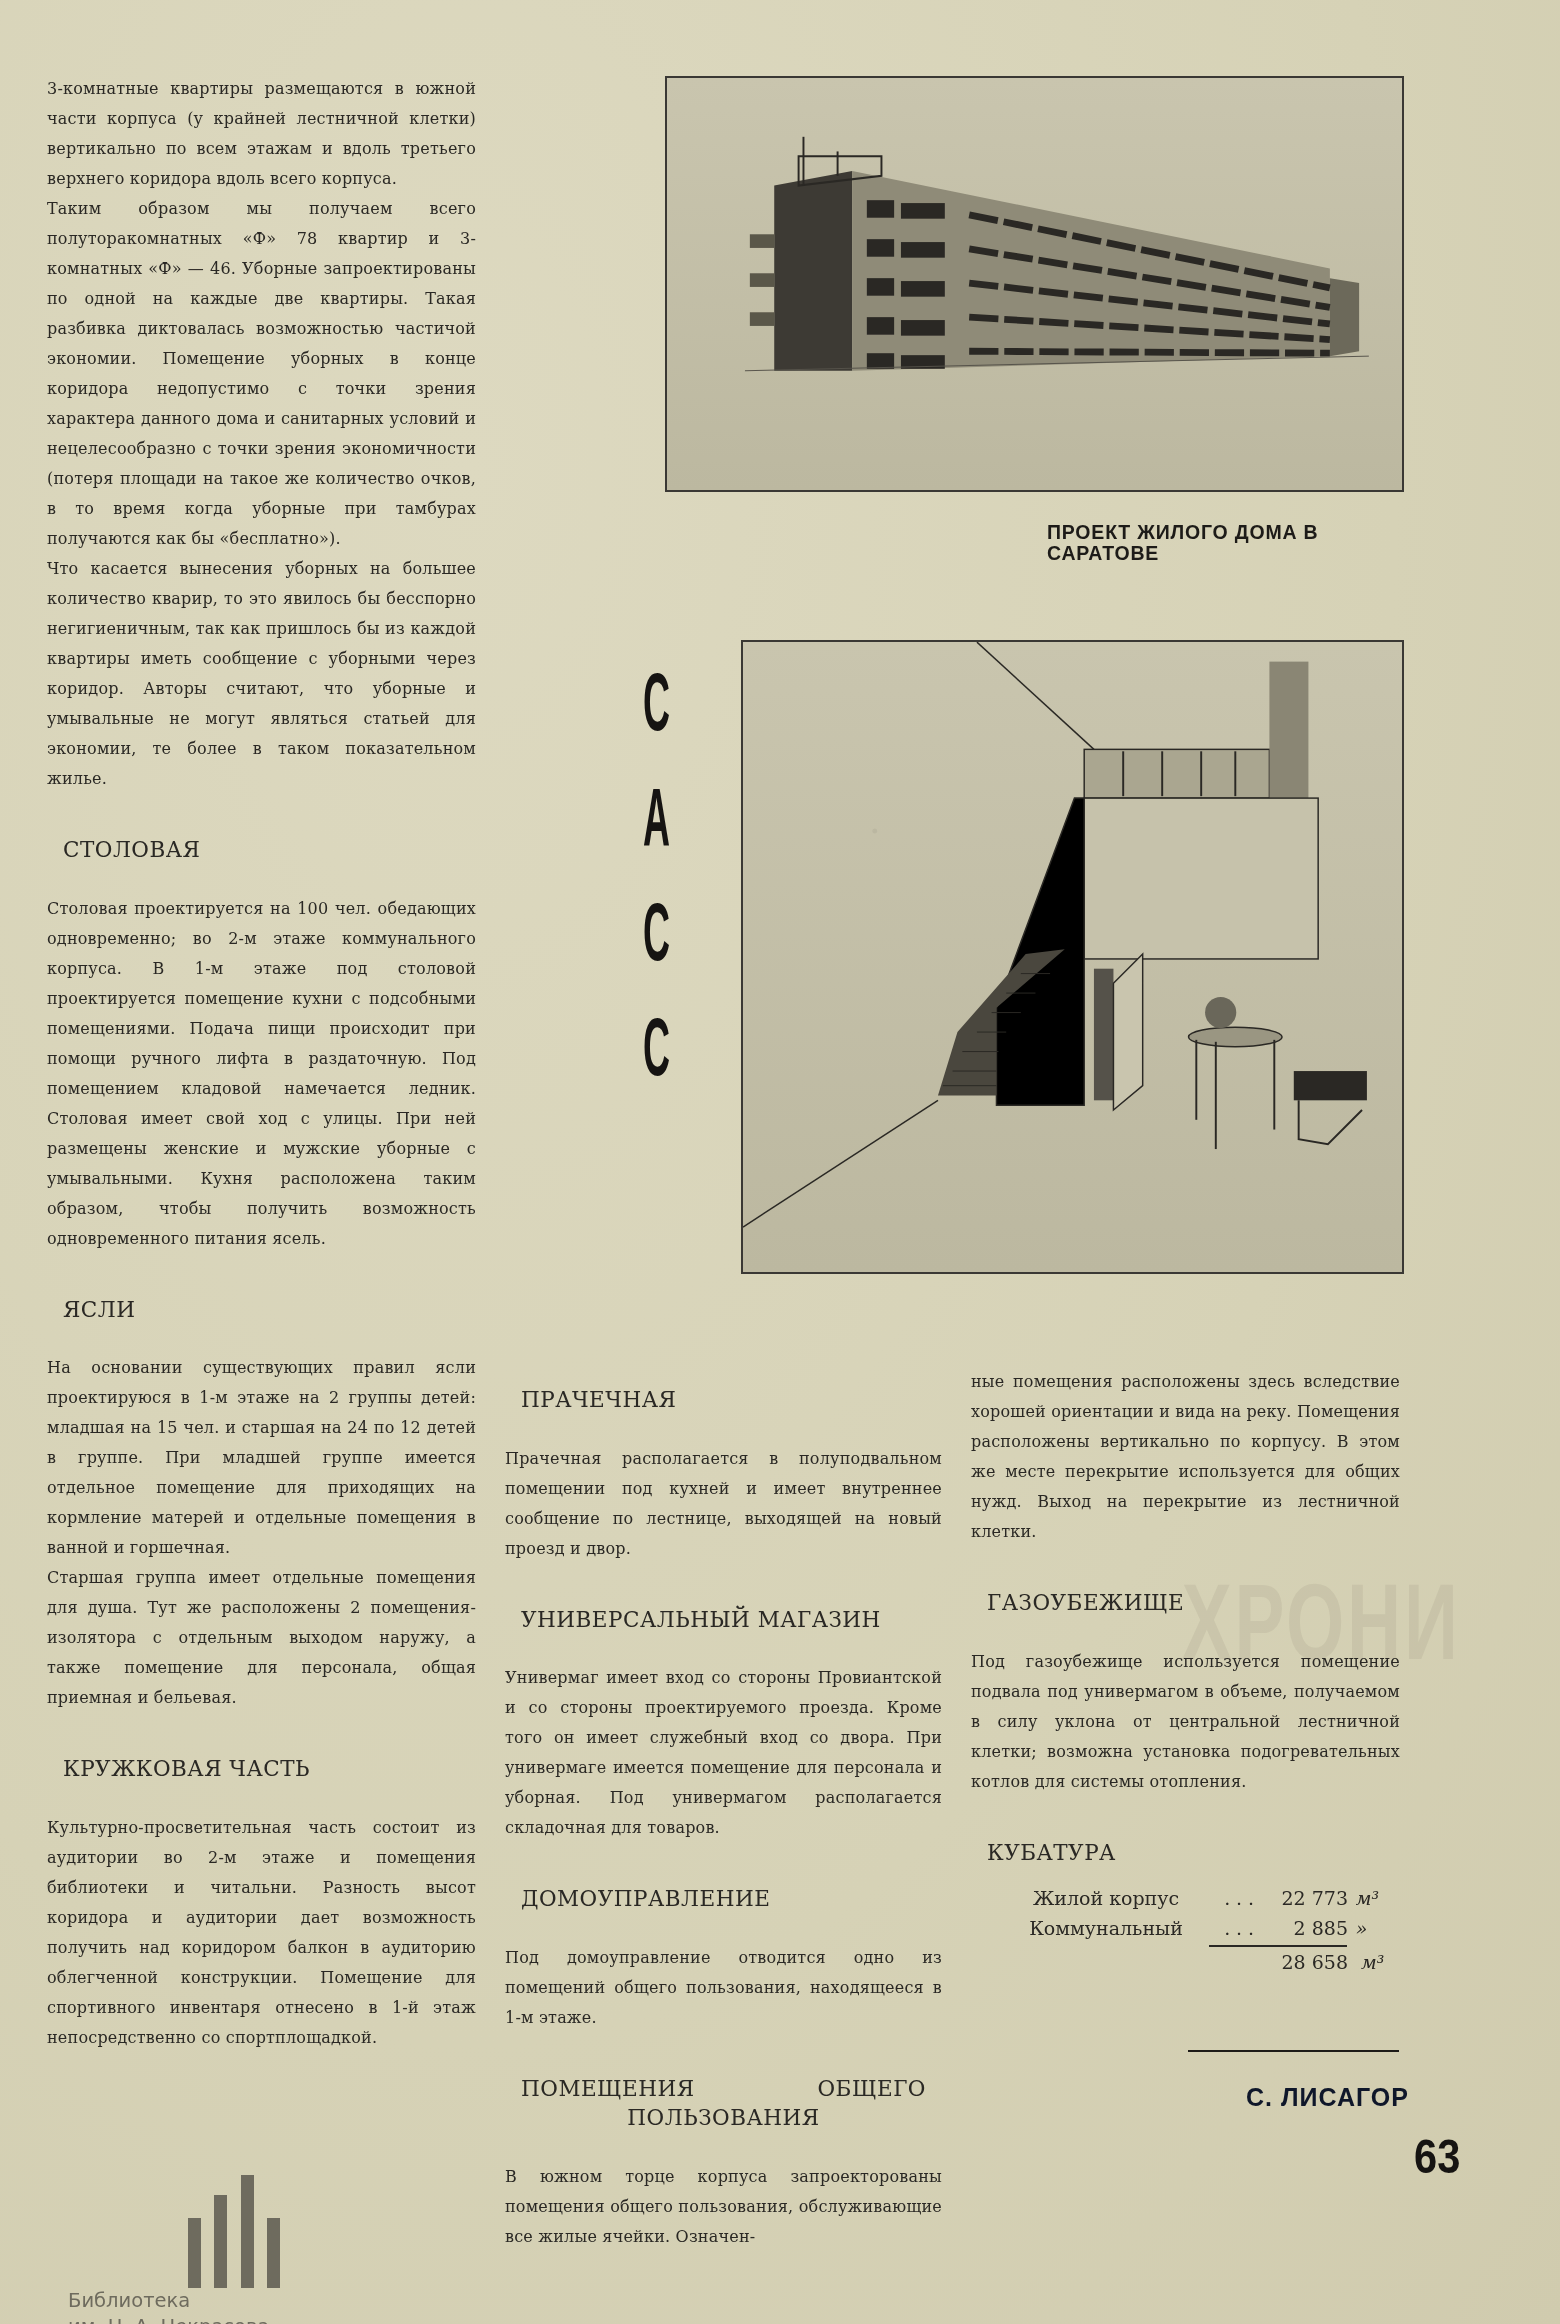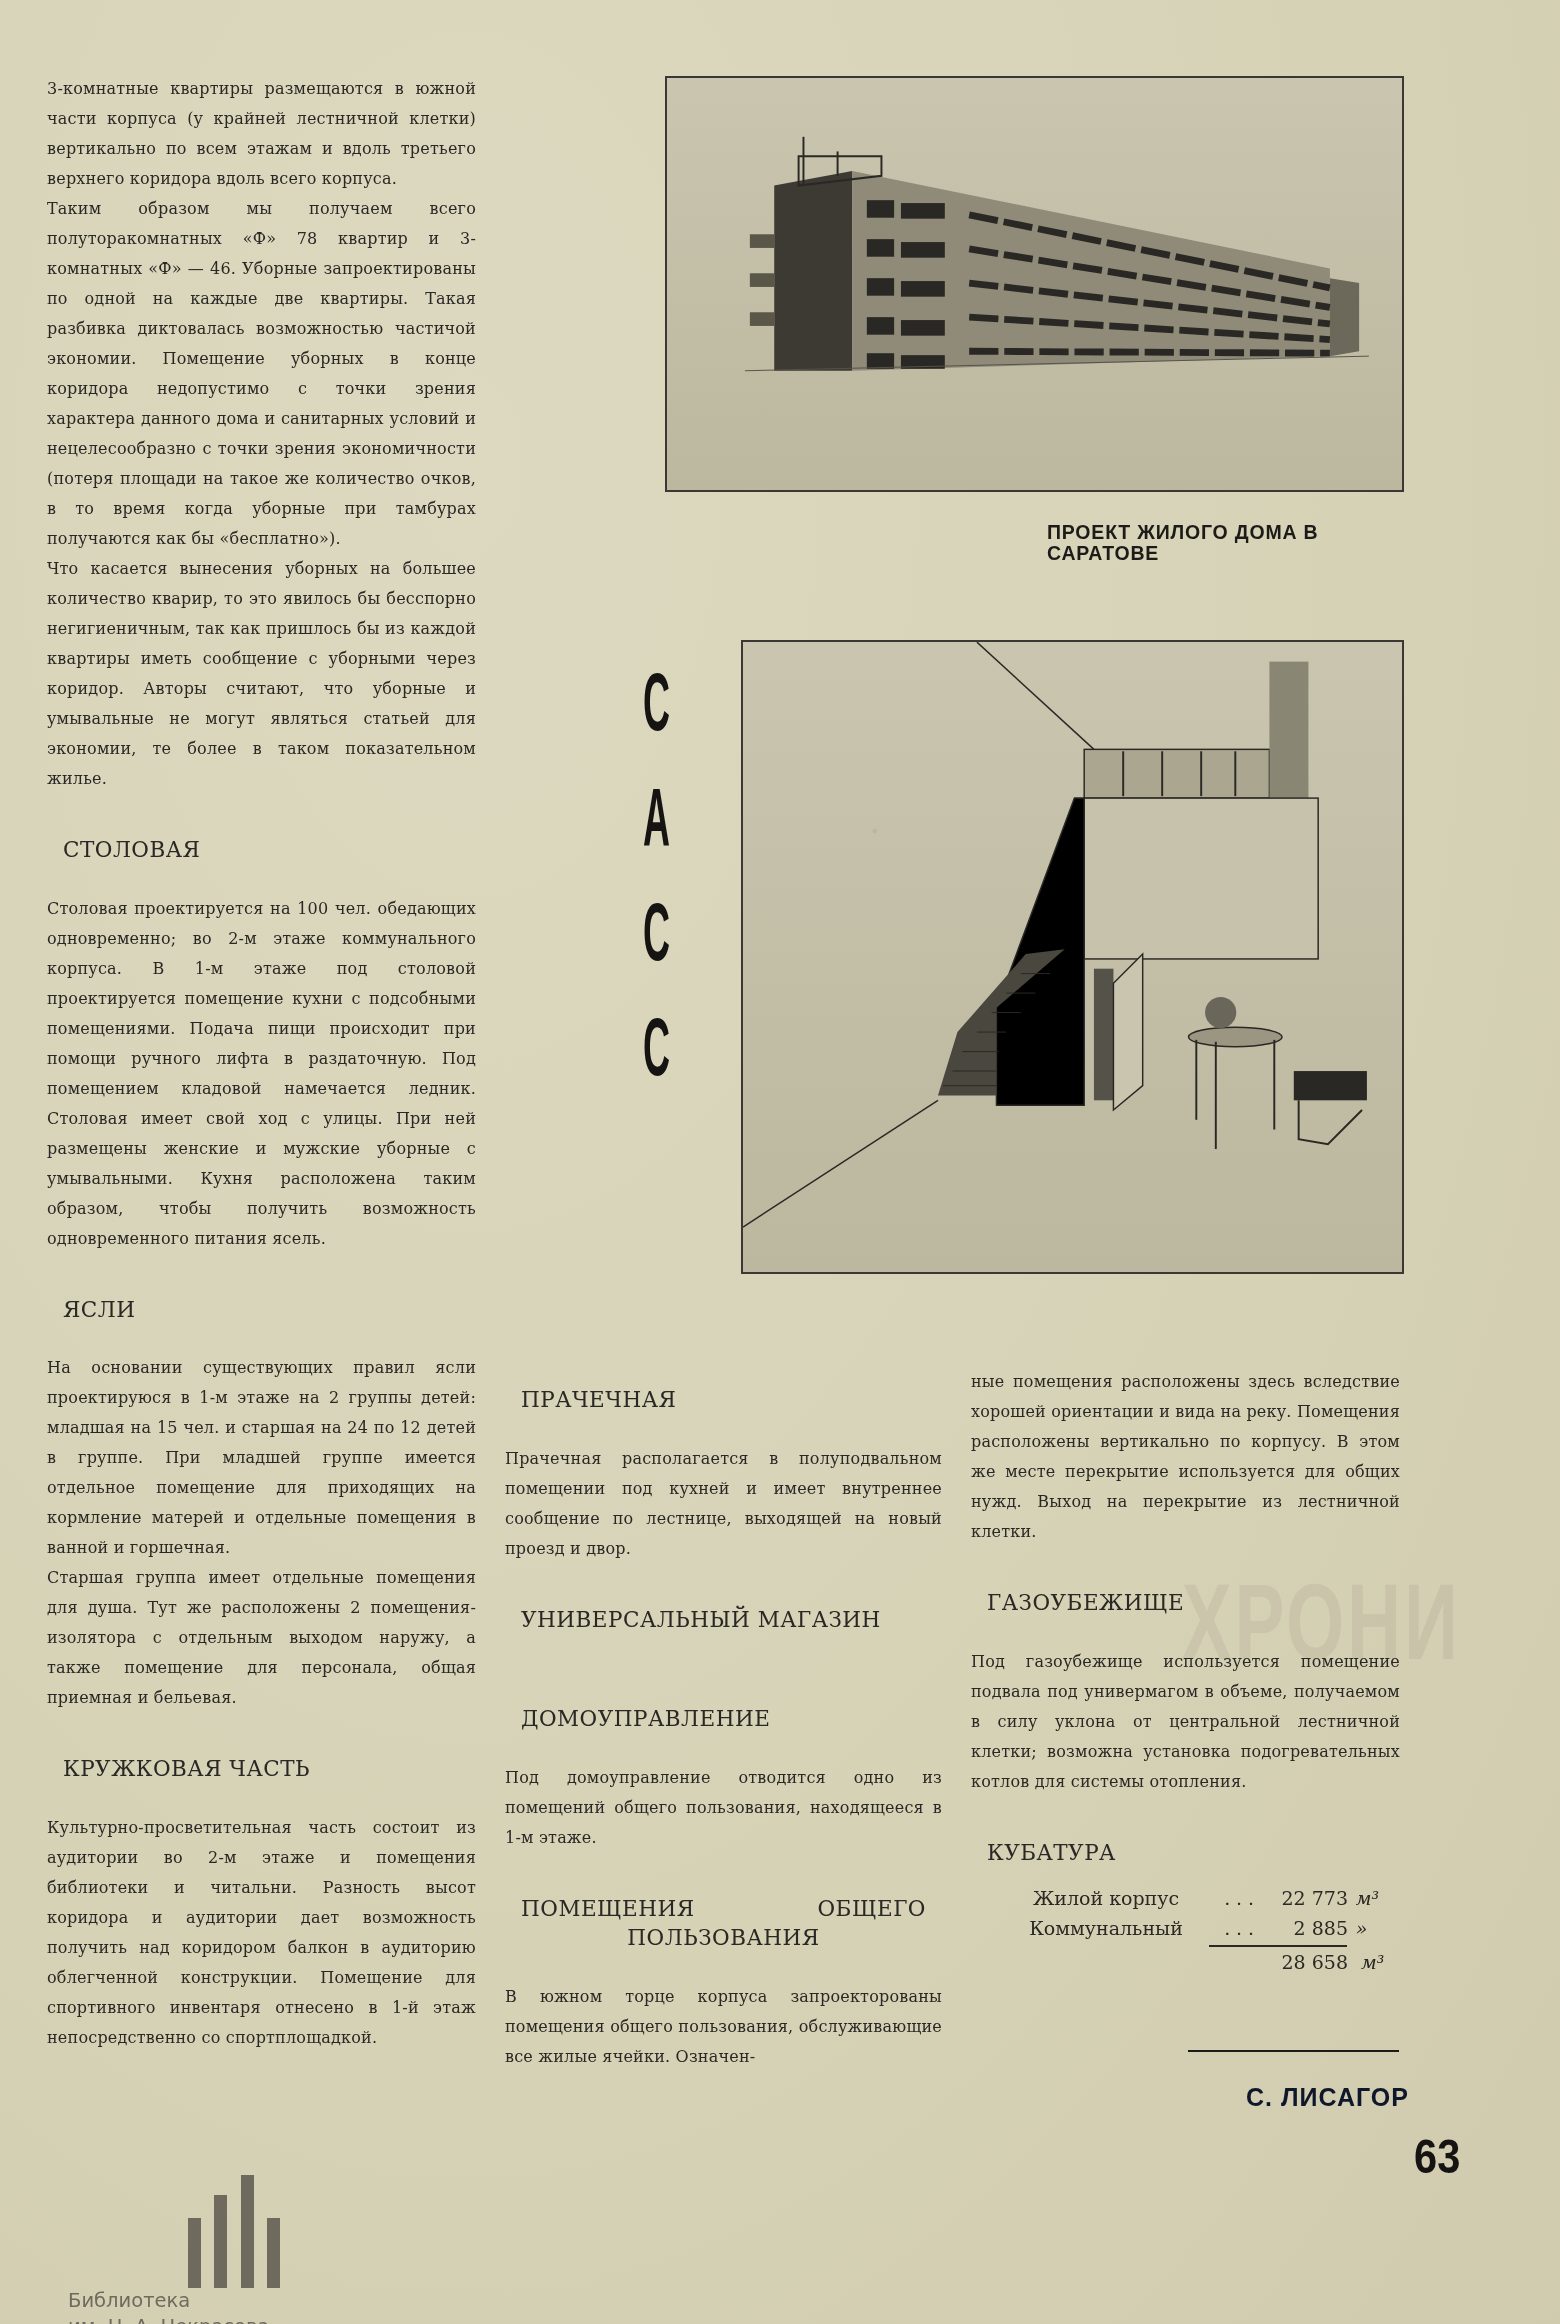--- a/index.html
+++ b/index.html
@@ -194,20 +194,21 @@
 </div>
 
 <div class="col col-mid">
   <h3 class="sec">ПРАЧЕЧНАЯ</h3>
   <div class="gap-after-h"></div>
   <p class="body">Прачечная располагается в полуподвальном помещении под кухней и имеет внутреннее сообщение по лестнице, выходящей на новый проезд и двор.</p>
 
   <div class="gap-h"></div>
   <h3 class="sec">УНИВЕРСАЛЬНЫЙ МАГАЗИН</h3>
   <div class="gap-after-h"></div>
+  <p class="body">Универмаг имеет вход со стороны Провиантской и со стороны проектируемого проезда. Кроме того он имеет служебный вход со двора. При универмаге имеется помещение для персонала и уборная. Под универмагом располагается складочная для товаров.</p>
 
   <div class="gap-h"></div>
   <h3 class="sec">ДОМОУПРАВЛЕНИЕ</h3>
   <div class="gap-after-h"></div>
   <p class="body">Под домоуправление отводится одно из помещений общего пользования, находящееся в 1-м этаже.</p>
 
   <div class="gap-h"></div>
   <h3 class="sec" style="text-align: justify; text-align-last: center;">ПОМЕЩЕНИЯ ОБЩЕГО ПОЛЬЗОВАНИЯ</h3>
   <div class="gap-after-h"></div>
   <p class="body">В южном торце корпуса запроекторованы помещения общего пользования, обслуживающие все жилые ячейки. Означен-</p>

